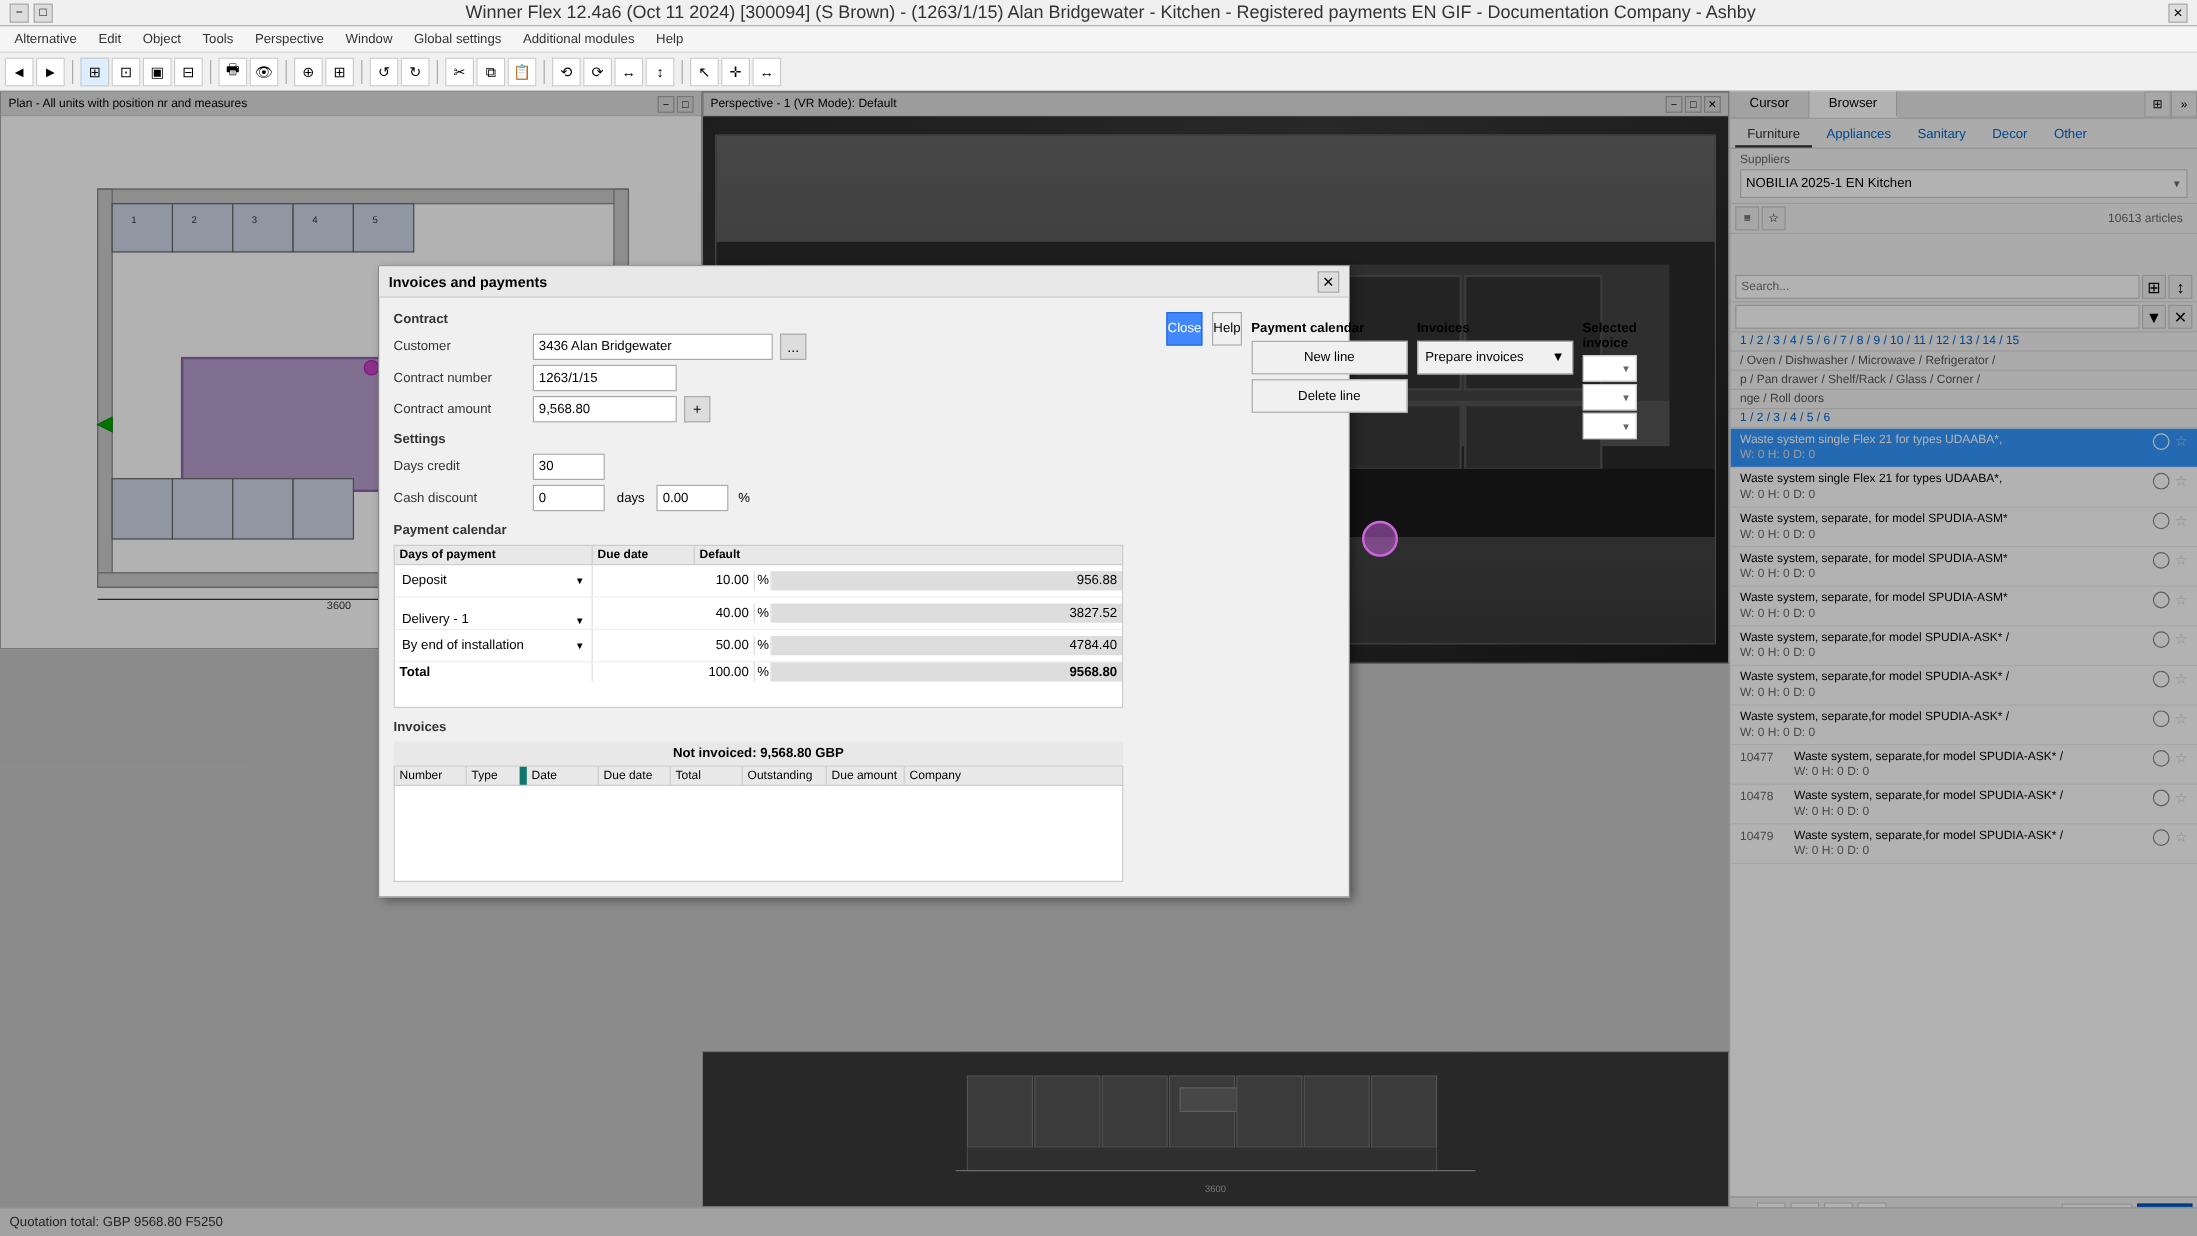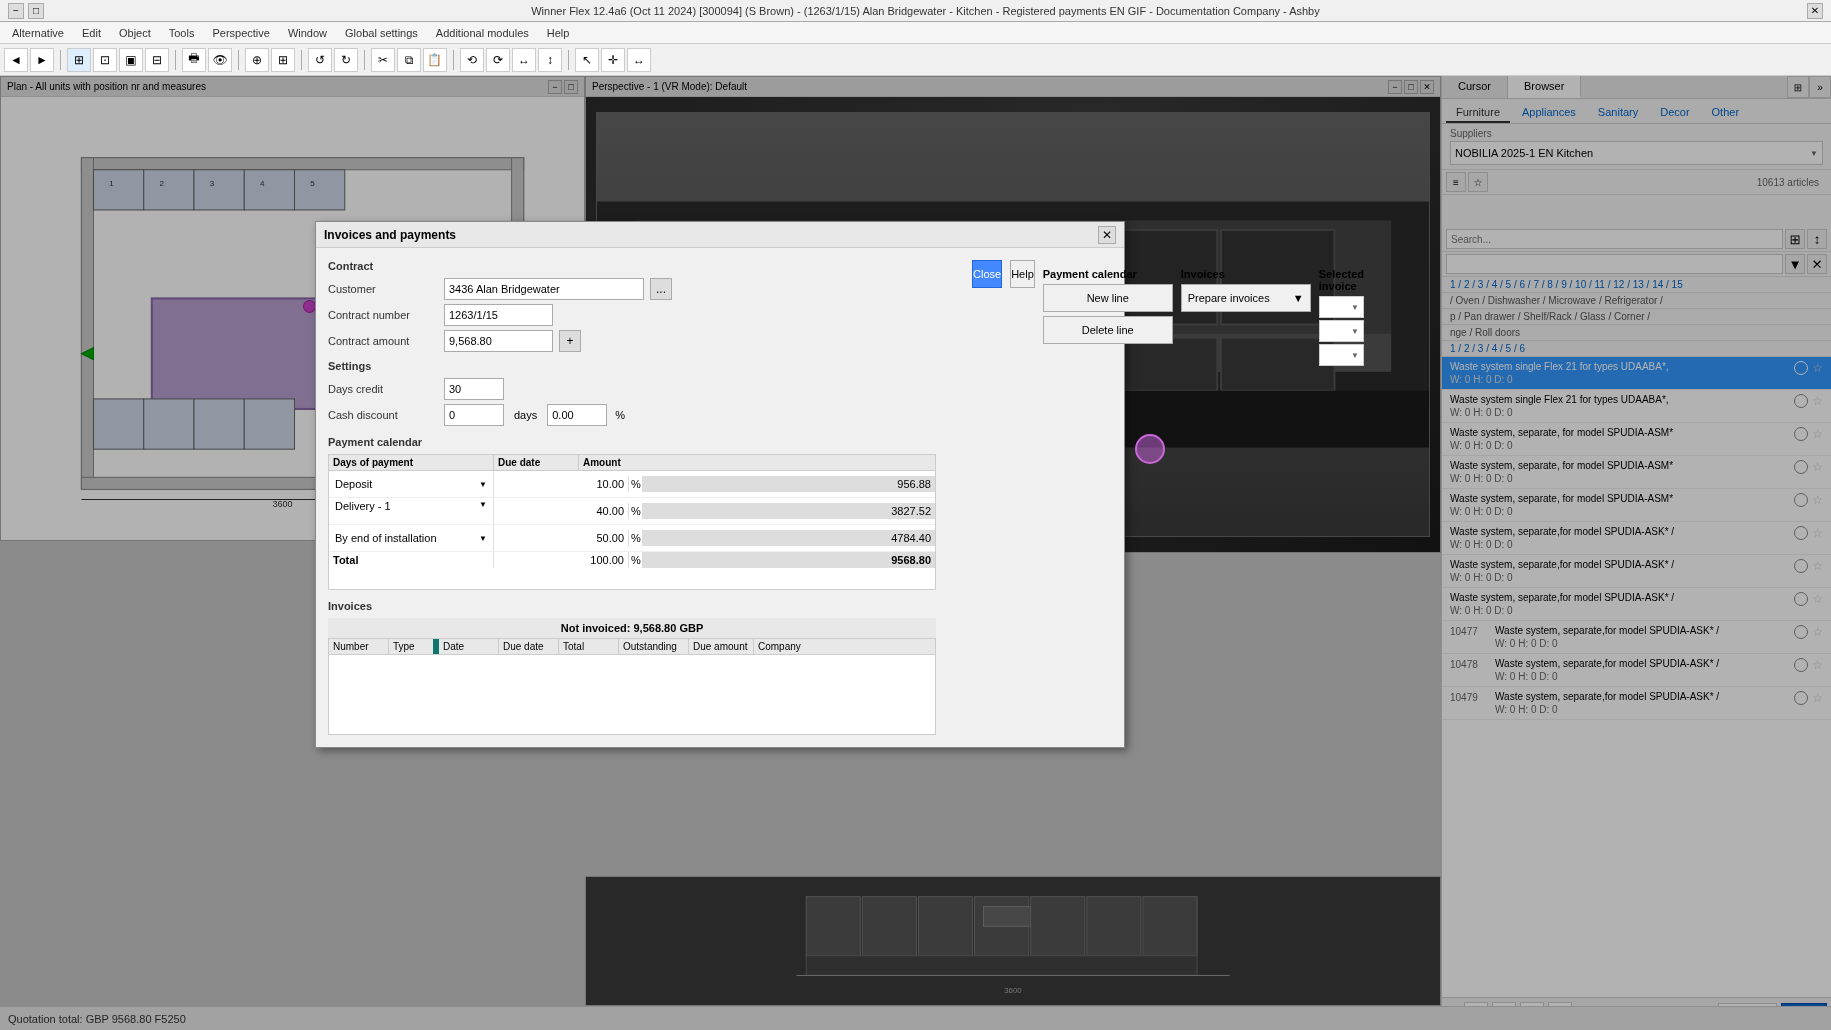--- a/index.html
+++ b/index.html
@@ -1,20 +1,20 @@
 <!DOCTYPE html>
 <html><head>
   <meta charset="utf-8">
   <style>
     * { box-sizing: border-box; margin: 0; padding: 0; }
     body { font-family: Arial, sans-serif; font-size: 11px; background: #c8c8c8; width: 1831px; height: 1030px; overflow: hidden; position: relative; }
     
     
     .title-bar { background: #f0f0f0; height: 22px; display: flex; align-items: center; padding: 0 8px; font-size: 11px; border-bottom: 1px solid #aaa; }
-    .title-bar-text { flex: 1; text-align: center; font-size: 11px; color: #333; }
+    .title-bar-text { flex: 1; text-align: center; font-size: 15px; color: #333; }
     .title-btn { width: 16px; height: 16px; border: 1px solid #aaa; background: #ddd; cursor: pointer; display: flex; align-items: center; justify-content: center; font-size: 10px; }
     
     
     .menu-bar { background: #f5f5f5; height: 22px; display: flex; align-items: center; padding: 0 4px; border-bottom: 1px solid #ccc; gap: 2px; }
     .menu-item { padding: 2px 8px; cursor: pointer; font-size: 11px; color: #333; }
     
     
     .toolbar { background: #f0f0f0; height: 32px; display: flex; align-items: center; padding: 0 4px; border-bottom: 1px solid #ccc; gap: 2px; }
     .toolbar-btn { width: 24px; height: 24px; border: 1px solid #ccc; background: #fff; cursor: pointer; display: flex; align-items: center; justify-content: center; font-size: 12px; }
     .toolbar-separator { width: 1px; height: 20px; background: #aaa; margin: 0 4px; }
@@ -70,21 +70,21 @@
     .modal-left { width: 640px; }
     .modal-right { width: 140px; display: flex; gap: 8px; margin-left: 24px; }
     
     
     .section-label { font-size: 11px; font-weight: bold; color: #333; margin-bottom: 6px; }
     .form-row { display: flex; align-items: center; margin-bottom: 4px; gap: 6px; }
     .form-label { font-size: 11px; color: #333; min-width: 110px; }
     .form-input { height: 22px; border: 1px solid #aaa; background: #fff; padding: 0 4px; font-size: 11px; }
     .form-input-wide { width: 200px; }
     .form-input-small { width: 60px; }
-    .form-input-medium { width: 109px; }
+    .form-input-medium { width: 120px; }
     .form-btn-small { width: 22px; height: 22px; border: 1px solid #aaa; background: #ddd; cursor: pointer; display: flex; align-items: center; justify-content: center; font-size: 12px; }
     
     
     .modal-btn { width: 130px; height: 28px; border: 1px solid #aaa; cursor: pointer; font-size: 11px; display: flex; align-items: center; justify-content: center; }
     .modal-btn.primary { background: #4488ff; color: white; border-color: #2266dd; }
     .modal-btn.default { background: #f0f0f0; }
     .selected-invoice-dropdown { width: 100%; height: 22px; border: 1px solid #ccc; background: #fff; font-size: 10px; display: flex; align-items: center; justify-content: space-between; cursor: pointer; padding: 0 4px; }
     
     
     .dropdown-arrow { font-size: 8px; color: #666; }
@@ -531,41 +531,41 @@
             <span style="font-size:11px;margin-left:2px;">%</span>
           </div>
         </div>
 
         <div style="margin-top:10px;">
           <div class="section-label">Payment calendar</div>
 
           <div style="display:flex;background:#e8e8e8;border:1px solid #ccc;border-bottom:none;">
             <div style="width:165px;padding:2px 4px;font-size:10px;font-weight:bold;border-right:1px solid #ccc;">Days of payment</div>
             <div style="width:85px;padding:2px 4px;font-size:10px;font-weight:bold;border-right:1px solid #ccc;">Due date</div>
-            <div style="flex:1;padding:2px 4px;font-size:10px;font-weight:bold;">Amount</div>
+            <div style="flex:1;padding:2px 4px;font-size:10px;font-weight:bold;">Default</div>
           </div>
 
           <div style="border:1px solid #ccc;background:#fff;height:120px;overflow-y:auto;position:relative;">
 
             <div style="display:flex;border-bottom:1px solid #eee;align-items:center;">
               <div style="width:165px;border-right:1px solid #ddd;padding:2px 2px;">
                 <div style="display:flex;align-items:center;justify-content:space-between;height:22px;padding:0 4px;font-size:11px;">
                   <span>Deposit</span>
                   <span style="font-size:8px;">▼</span>
                 </div>
               </div>
               <div style="width:85px;border-right:1px solid #ddd;"></div>
               <div style="width:50px;border-right:1px solid #ddd;padding:2px 4px;text-align:right;font-size:11px;">10.00</div>
               <div style="width:14px;border-right:1px solid #ddd;padding:2px 2px;font-size:11px;">%</div>
               <div style="flex:1;padding:2px 4px;text-align:right;font-size:11px;background:#ddd;">956.88</div>
             </div>
 
             <div style="display:flex;border-bottom:1px solid #eee;align-items:center;">
               <div style="width:165px;border-right:1px solid #ddd;padding:2px 2px;">
-                <div style="display:flex;align-items:flex-start;justify-content:space-between;height:22px;padding:0 4px;font-size:11px;">
+                <div style="display:flex;align-items:flex-end;justify-content:space-between;height:22px;padding:0 4px;font-size:11px;">
                   <span>Delivery - 1</span>
                   <span style="font-size:8px;">▼</span>
                 </div>
               </div>
               <div style="width:85px;border-right:1px solid #ddd;"></div>
               <div style="width:50px;border-right:1px solid #ddd;padding:2px 4px;text-align:right;font-size:11px;">40.00</div>
               <div style="width:14px;border-right:1px solid #ddd;padding:2px 2px;font-size:11px;">%</div>
               <div style="flex:1;padding:2px 4px;text-align:right;font-size:11px;background:#ddd;">3827.52</div>
             </div>
 

